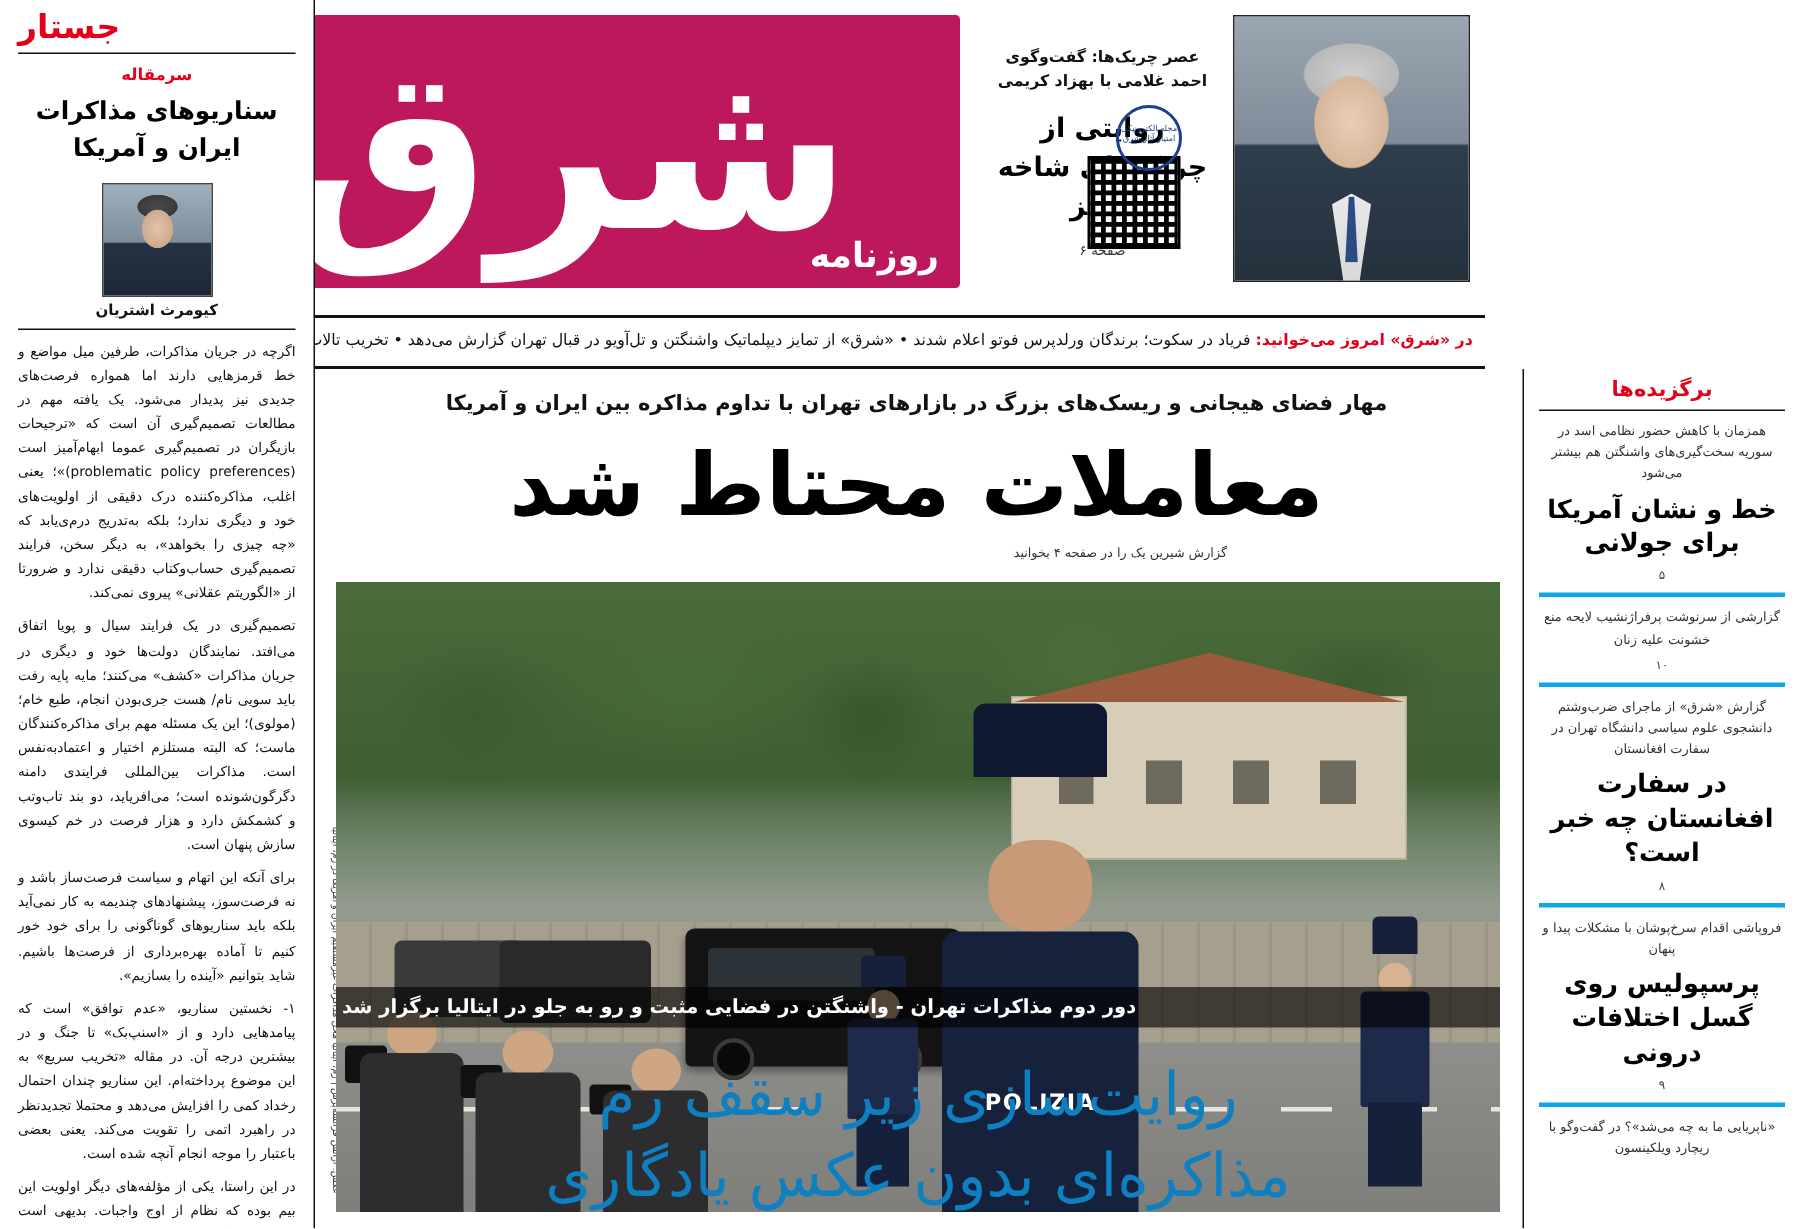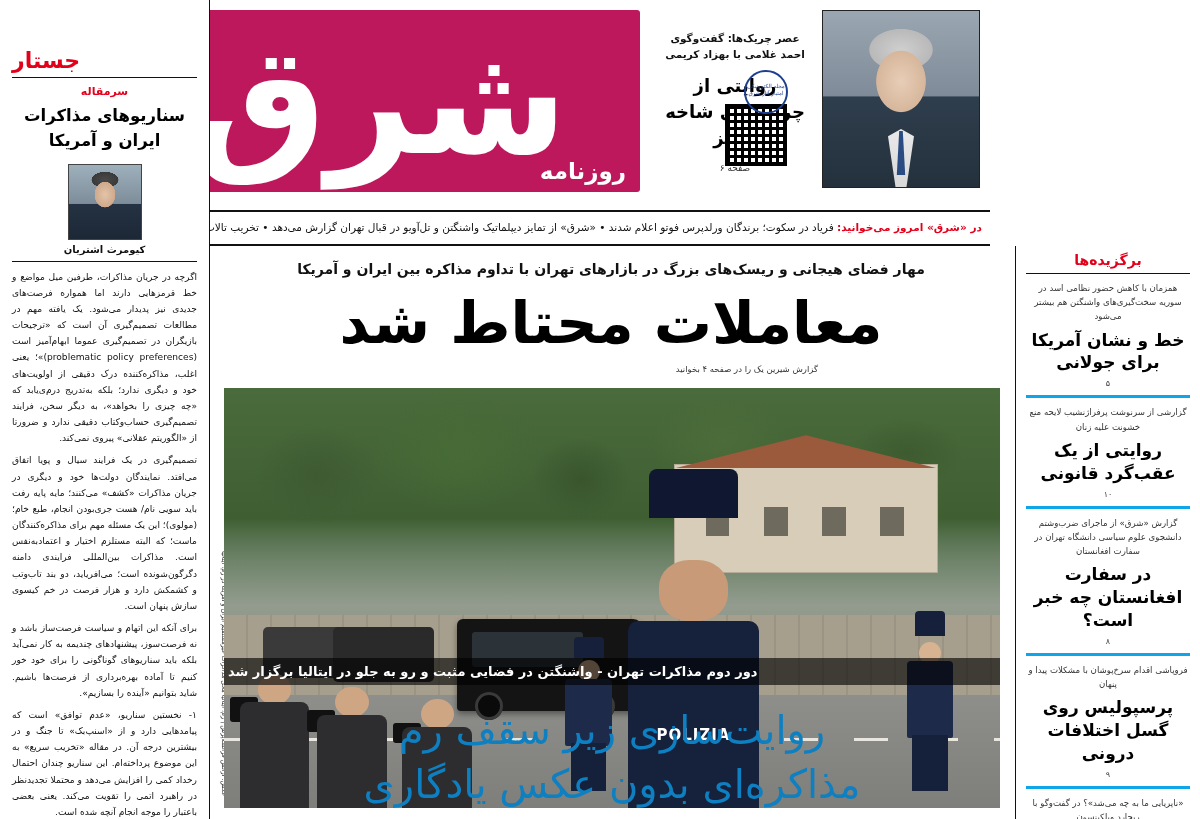--- a/index.html
+++ b/index.html
@@ -377,21 +377,20 @@
     background: #fff;
   }
   .brand-jostar {
     text-align: left;
     color: #e3001b;
     font-size: 22px;
     font-weight: bold;
     letter-spacing: 0;
     border-bottom: 1px solid #111;
     padding-bottom: 4px;
-    margin-top: 42px;
   }
   .op-kicker {
     text-align: center;
     color: #e3001b;
     font-size: 11px;
     margin-top: 7px;
     font-weight: bold;
   }
   .op-title {
     text-align: center;
@@ -476,21 +475,20 @@
     <div class="sidebar-head">برگزیده‌ها</div>
 
     <div class="side-item">
       <div class="side-kicker">همزمان با کاهش حضور نظامی اسد در سوریه سخت‌گیری‌های واشنگتن هم بیشتر می‌شود</div>
       <div class="side-title">خط و نشان آمریکا برای جولانی</div>
       <div class="side-page">۵</div>
     </div>
 
     <div class="side-item">
       <div class="side-kicker">گزارشی از سرنوشت پرفراژنشیب لایحه منع خشونت علیه زنان</div>
-      <div class="side-title">روایتی از یک عقب‌گرد قانونی</div>
       <div class="side-page">۱۰</div>
     </div>
 
     <div class="side-item">
       <div class="side-kicker">گزارش «شرق» از ماجرای ضرب‌وشتم دانشجوی علوم سیاسی دانشگاه تهران در سفارت افغانستان</div>
       <div class="side-title">در سفارت افغانستان چه خبر است؟</div>
       <div class="side-page">۸</div>
     </div>
 
     <div class="side-item">

